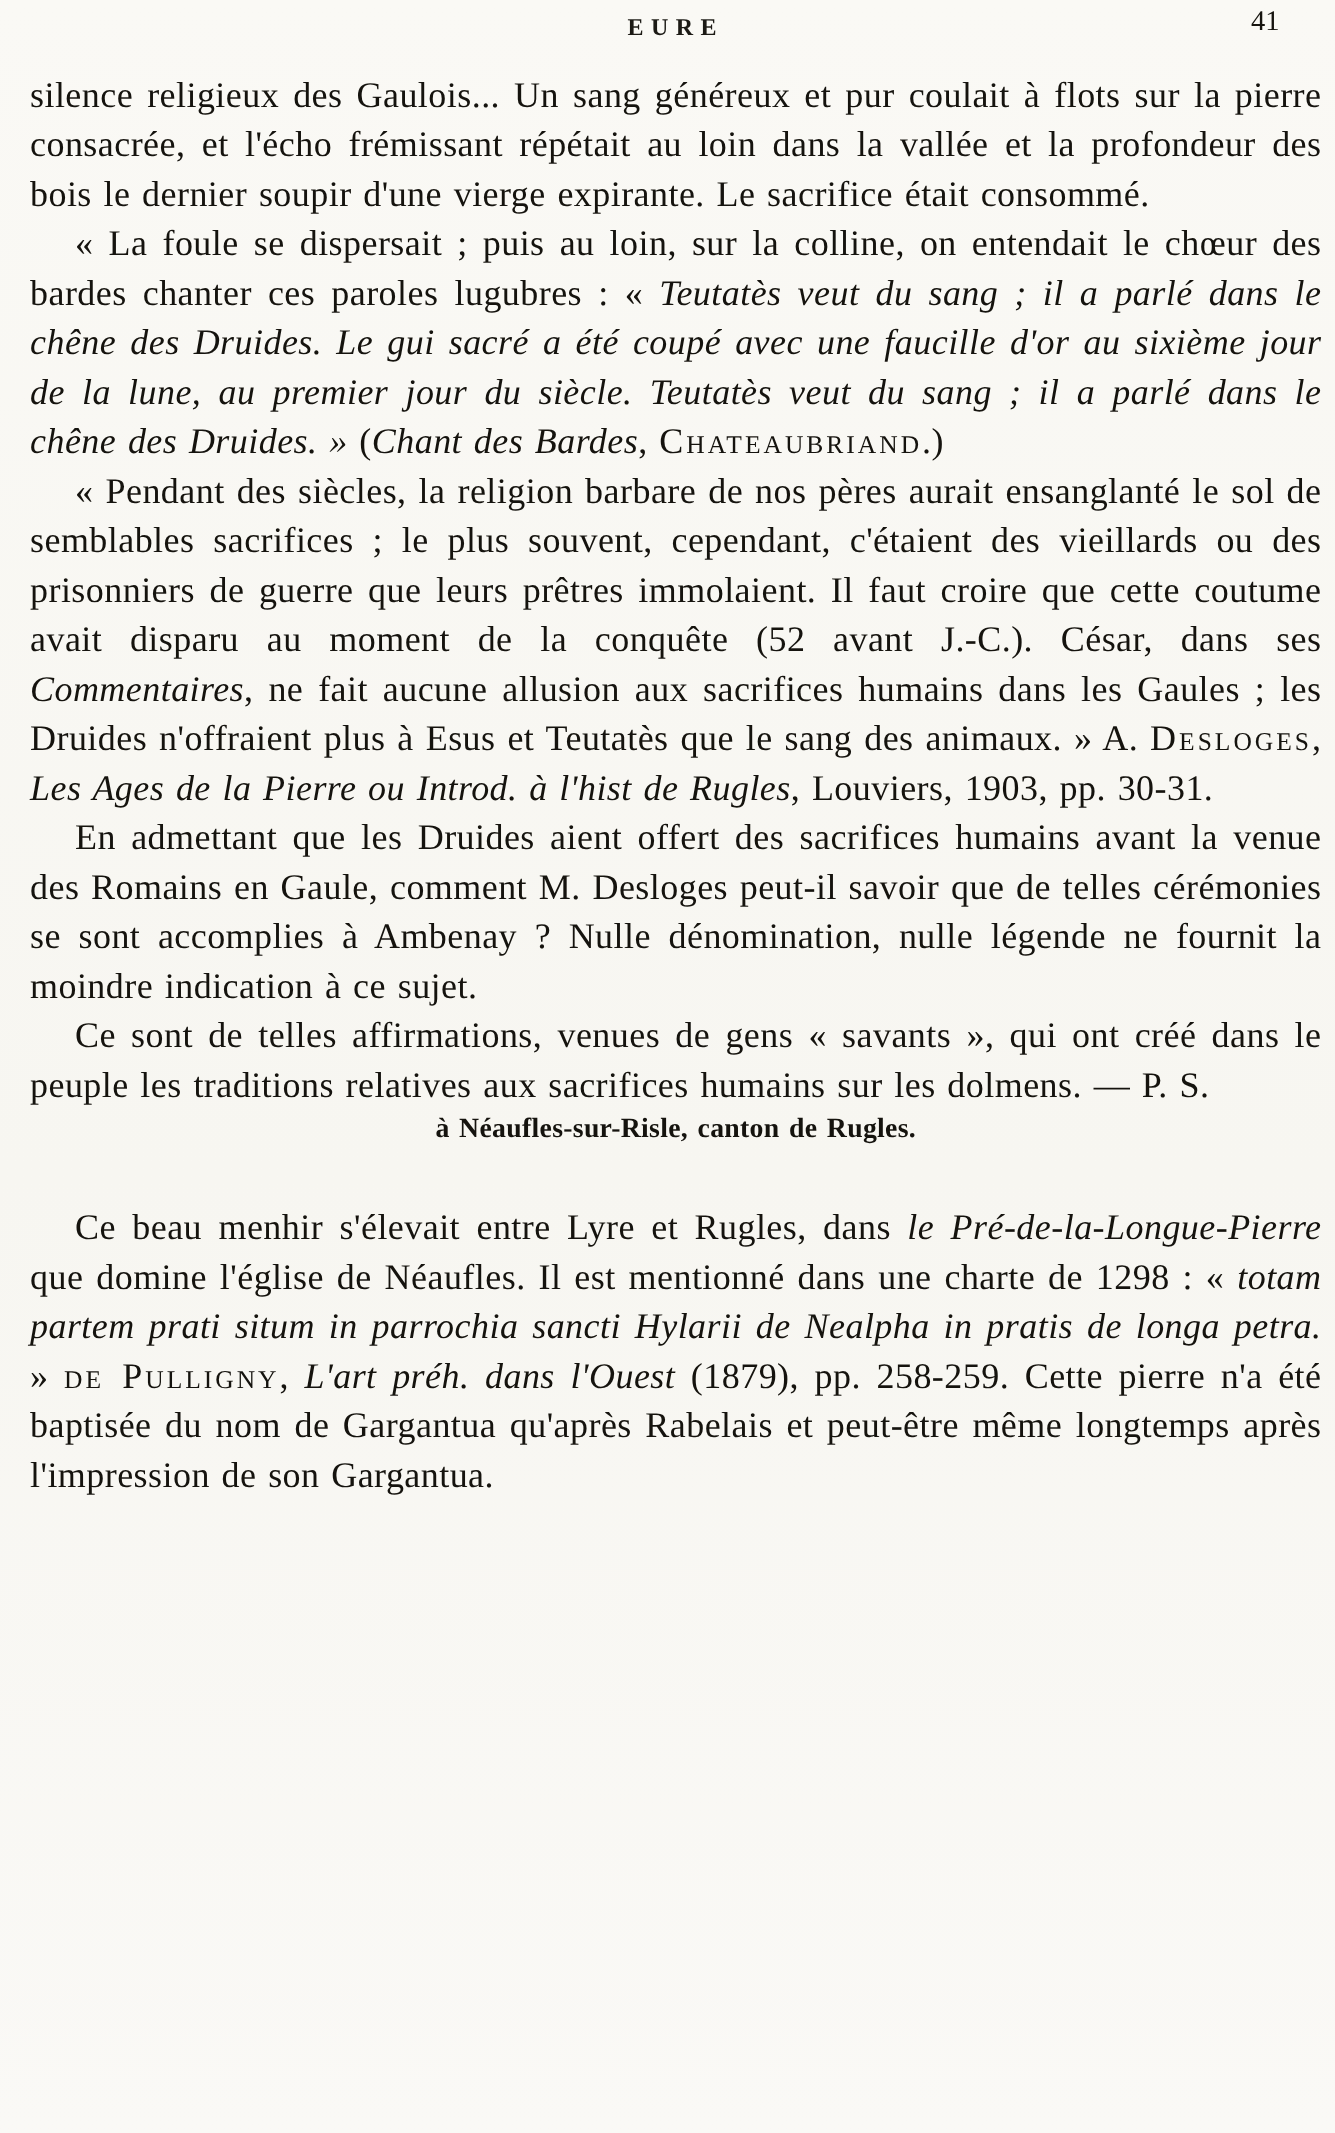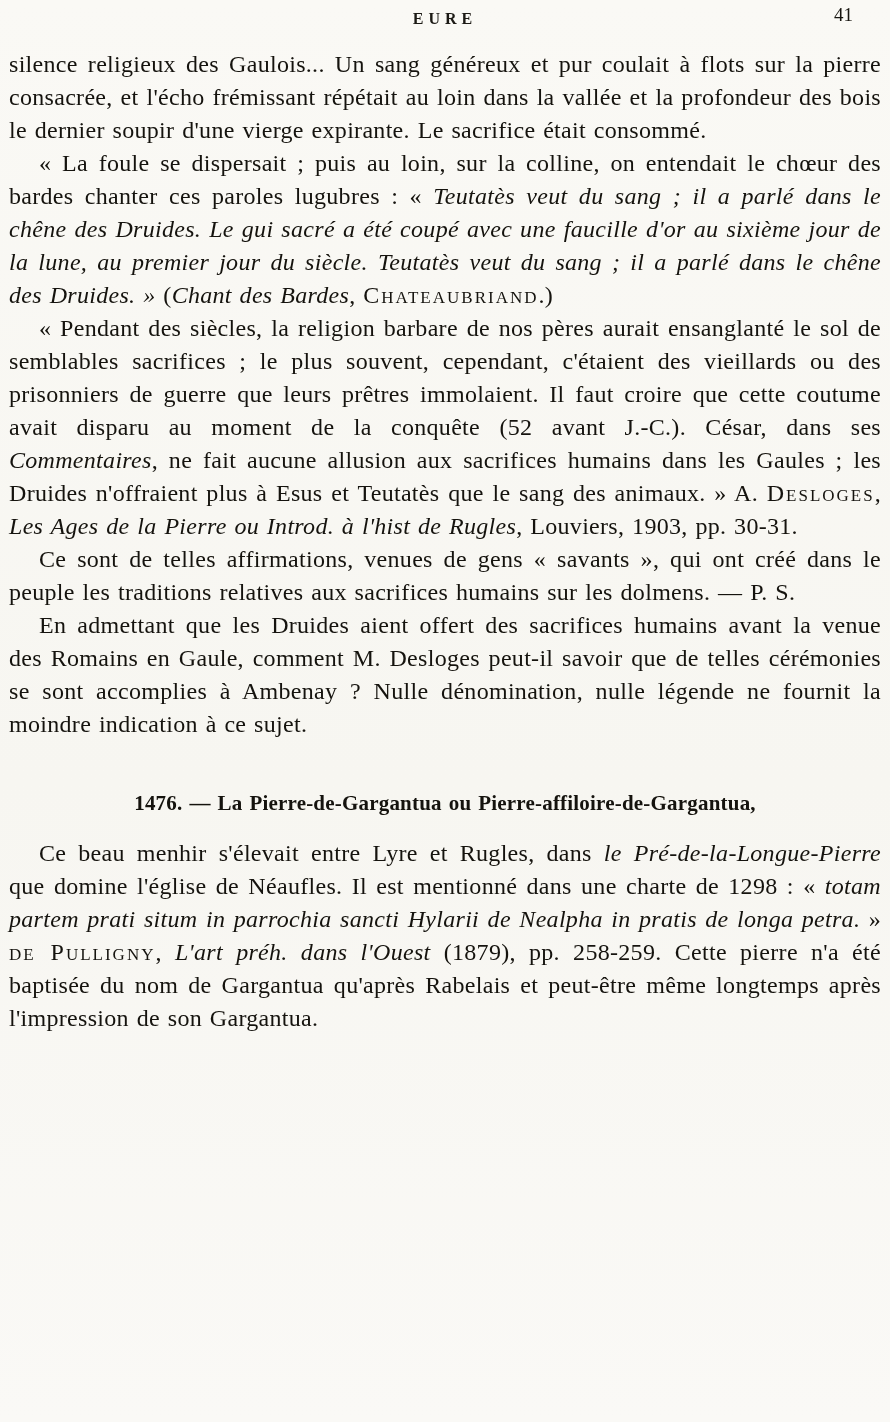--- a/index.html
+++ b/index.html
@@ -7,21 +7,21 @@
     width: 890px;
     height: 1422px;
     background: #e9e7e1;
     font-family: "Liberation Serif", "DejaVu Serif", serif;
     overflow: hidden;
   }
   .page {
     box-sizing: border-box;
     width: 890px;
     height: 1422px;
-    padding: 6px 9px 0 9px;
+    padding: 6px 9px 0 20px;
     background: linear-gradient(180deg, #faf9f5 0%, #f7f6f1 55%, #faf9f6 100%);
     color: #16140f;
     overflow: hidden;
   }
   .page-header {
     position: relative;
     height: 36px;
     margin-bottom: 6px;
   }
   .running-title {
@@ -82,18 +82,18 @@
 
 <div class="page">
   <header class="page-header">
     <span class="running-title">EURE</span>
     <span class="page-number">41</span>
   </header>
   <main class="page-body" id="text-body">
       <p class="para"><span class="seg-normal">silence religieux des Gaulois... Un sang généreux et pur coulait à flots sur la pierre consacrée, et l'écho frémissant répétait au loin dans la vallée et la profondeur des bois le dernier soupir d'une vierge expirante. Le sacrifice était consommé.</span></p>
       <p class="para indent"><span class="seg-normal">« La foule se dispersait ; puis au loin, sur la colline, on entendait le chœur des bardes chanter ces paroles lugubres : « </span><span class="seg-italic">Teutatès veut du sang ; il a parlé dans le chêne des Druides. Le gui sacré a été coupé avec une faucille d'or au sixième jour de la lune, au premier jour du siècle. Teutatès veut du sang ; il a parlé dans le chêne des Druides. »</span><span class="seg-normal"> (</span><span class="seg-italic">Chant des Bardes</span><span class="seg-normal">, </span><span class="seg-smallcaps">Chateaubriand</span><span class="seg-normal">.)</span></p>
       <p class="para indent"><span class="seg-normal">« Pendant des siècles, la religion barbare de nos pères aurait ensanglanté le sol de semblables sacrifices ; le plus souvent, cependant, c'étaient des vieillards ou des prisonniers de guerre que leurs prêtres immolaient. Il faut croire que cette coutume avait disparu au moment de la conquête (52 avant J.-C.). César, dans ses </span><span class="seg-italic">Commentaires</span><span class="seg-normal">, ne fait aucune allusion aux sacrifices humains dans les Gaules ; les Druides n'offraient plus à Esus et Teutatès que le sang des animaux. » A. </span><span class="seg-smallcaps">Desloges</span><span class="seg-normal">, </span><span class="seg-italic">Les Ages de la Pierre ou Introd. à l'hist de Rugles</span><span class="seg-normal">, Louviers, 1903, pp. 30-31.</span></p>
+      <p class="para indent"><span class="seg-normal">En admettant que les Druides aient offert des sacrifices humains avant la venue des Romains en Gaule, comment M. Desloges peut-il savoir que de telles cérémonies se sont accomplies à Ambenay ? Nulle dénomination, nulle légende ne fournit la moindre indication à ce sujet.</span></p>
       <p class="para indent"><span class="seg-normal">Ce sont de telles affirmations, venues de gens « savants », qui ont créé dans le peuple les traditions relatives aux sacrifices humains sur les dolmens. — P. S.</span></p>
-      <p class="para indent"><span class="seg-normal">En admettant que les Druides aient offert des sacrifices humains avant la venue des Romains en Gaule, comment M. Desloges peut-il savoir que de telles cérémonies se sont accomplies à Ambenay ? Nulle dénomination, nulle légende ne fournit la moindre indication à ce sujet.</span></p>
-      <h2 class="section-heading">1476. — La Pierre-de-Gargantua ou Pierre-affiloire-de-Gargantua,</h2>
+      <h3 class="section-subheading">à Néaufles-sur-Risle, canton de Rugles.</h3>
       <p class="para indent"><span class="seg-normal">Ce beau menhir s'élevait entre Lyre et Rugles, dans </span><span class="seg-italic">le Pré-de-la-Longue-Pierre</span><span class="seg-normal"> que domine l'église de Néaufles. Il est mentionné dans une charte de 1298 : « </span><span class="seg-italic">totam partem prati situm in parrochia sancti Hylarii de Nealpha in pratis de longa petra.</span><span class="seg-normal"> » </span><span class="seg-smallcaps">de Pulligny</span><span class="seg-normal">, </span><span class="seg-italic">L'art préh. dans l'Ouest</span><span class="seg-normal"> (1879), pp. 258-259. Cette pierre n'a été baptisée du nom de Gargantua qu'après Rabelais et peut-être même longtemps après l'impression de son Gargantua.</span></p>
     </main>
 </div>
 
 </body></html>

